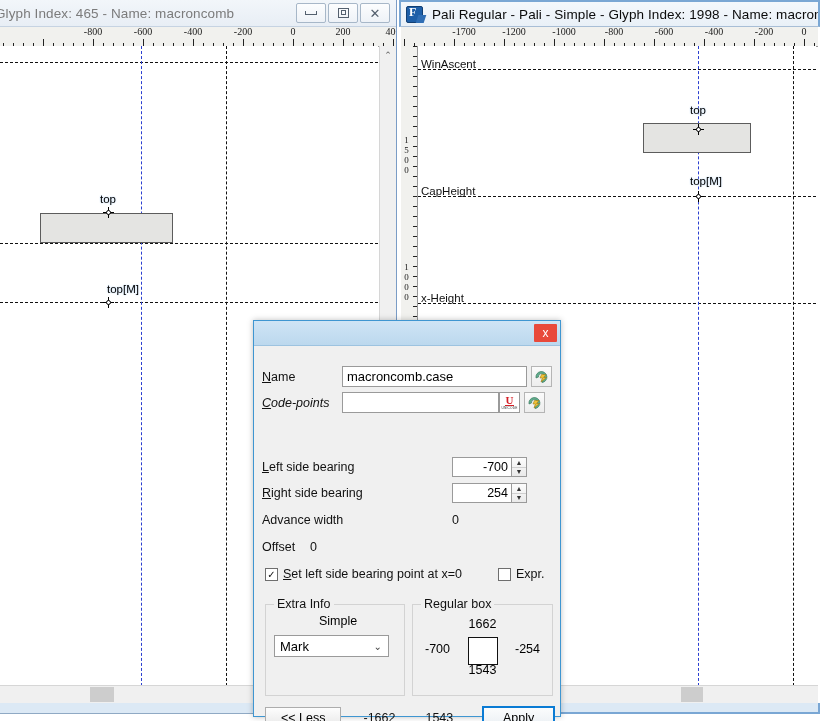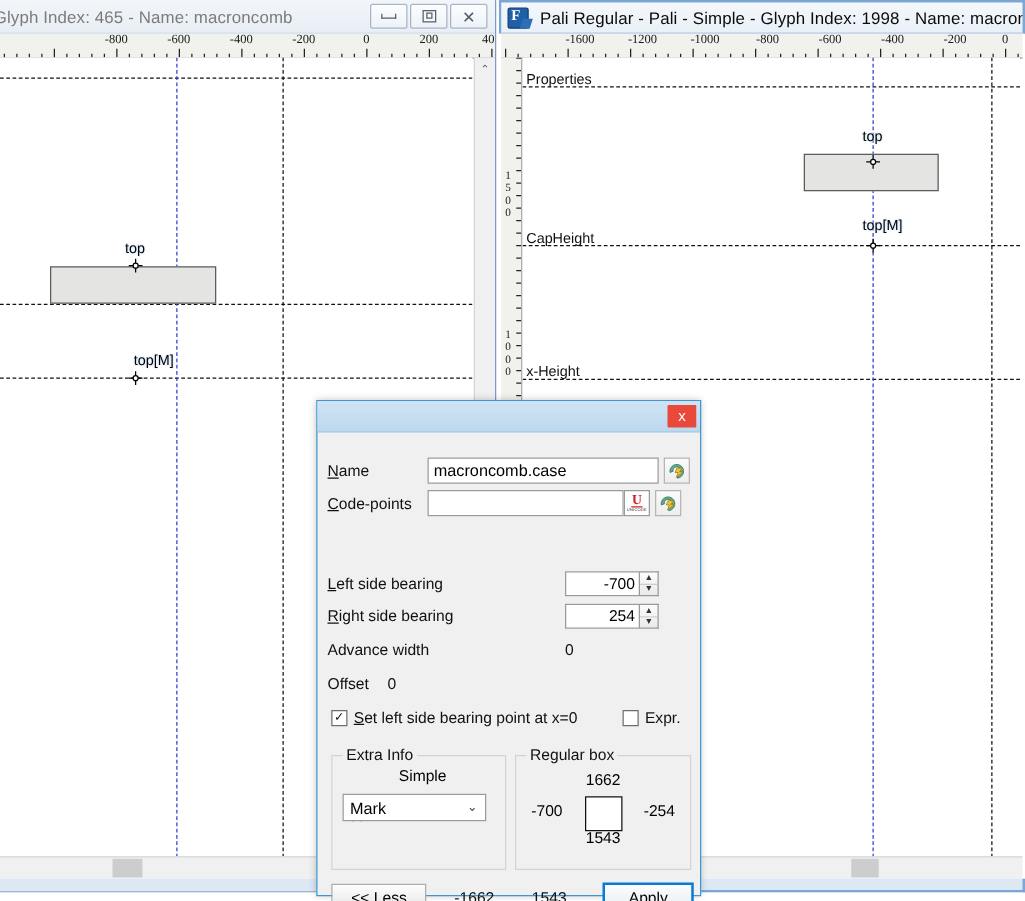--- a/index.html
+++ b/index.html
@@ -641,21 +641,21 @@
         <div class="tk" style="left: 333px; height: 3px;"></div>
         <div class="tk" style="left: 343px; height: 3px;"></div>
         <div class="tk" style="left: 353px; height: 7px;"></div>
         <div class="tk" style="left: 363px; height: 3px;"></div>
         <div class="tk" style="left: 373px; height: 3px;"></div>
         <div class="tk" style="left: 383px; height: 3px;"></div>
         <div class="tk" style="left: 393px; height: 3px;"></div>
         <div class="tk" style="left: 403px; height: 7px;"></div>
         <div class="tk" style="left: 413px; height: 3px;"></div>
       </div>
-    <div class="tick-label" style="left:63px">-1600</div>
+    <div class="tick-label" style="left:63px">-1700</div>
     <div class="tick-label" style="left:113px">-1200</div>
     <div class="tick-label" style="left:163px">-1000</div>
     <div class="tick-label" style="left:213px">-800</div>
     <div class="tick-label" style="left:263px">-600</div>
     <div class="tick-label" style="left:313px">-400</div>
     <div class="tick-label" style="left:363px">-200</div>
     <div class="tick-label" style="left:403px">0</div>
   </div>
 
   <div class="vruler" id="right-vruler">
@@ -734,21 +734,21 @@
       <div class="vtk" style="top: 640px; width: 4px;"></div>
     </div>
 
   <div class="canvas" id="right-canvas">
     <div class="hline" style="top:23px;"></div>
     <div class="hline" style="top:150px;"></div>
     <div class="hline" style="top:257px;"></div>
     <div class="vline blue" style="left:280px;"></div>
     <div class="vline" style="left:375px;"></div>
 
-    <div class="guide-label" style="left:3px;  top:12px;">Properties</div>
+    <div class="guide-label" style="left:3px;  top:12px;">WinAscent</div>
     <div class="guide-label" style="left:3px;  top:139px;">CapHeight</div>
     <div class="guide-label" style="left:3px;  top:246px;">x-Height</div>
 
     <div class="glyph-rect" style="left:225px; top:77px; width:108px; height:30px;"></div>
 
     <div class="anchor-label" style="left:280px; top:58px;">top</div>
     <div class="anchor" style="left:280px; top:83px;">
         <i></i>
       </div>
 
@@ -780,21 +780,21 @@
         <span class="refresh-glyph">
           <svg width="15" height="14" viewBox="0 0 15 14">
             <path d="M2,8 A5.5,5.5 0 1 1 8,12.5 L8,9.5 A3,3 0 1 0 4.5,7 Z" fill="#5fae8c" stroke="#3d7a62" stroke-width="0.7"></path>
             <path d="M7.5,4.5 L12,4.5 L9.5,7.5 L12.5,7.5 L7,12 L8.5,8 L6,8 Z" fill="#f3c236" stroke="#9c7c14" stroke-width="0.6"></path>
           </svg>
         </span>
       </div>
     </div>
 
     <div class="frow" style="left:8px; top:46px; width:292px;">
-      <span class="flabel" style="width:80px;"><u>C</u>ode-points</span>
+      <span class="flabel" style="width:80px;font-style:italic;"><u>C</u>ode-points</span>
       <div class="tinput" style="width:157px;"></div>
       <div class="uni-btn">
         <span class="uni-u">U</span>
         <span class="uni-sub">UNICODE</span>
       </div>
       <div class="iconbtn" style="margin-left:4px;">
         <span class="refresh-glyph">
           <svg width="15" height="14" viewBox="0 0 15 14">
             <path d="M2,8 A5.5,5.5 0 1 1 8,12.5 L8,9.5 A3,3 0 1 0 4.5,7 Z" fill="#5fae8c" stroke="#3d7a62" stroke-width="0.7"></path>
             <path d="M7.5,4.5 L12,4.5 L9.5,7.5 L12.5,7.5 L7,12 L8.5,8 L6,8 Z" fill="#f3c236" stroke="#9c7c14" stroke-width="0.6"></path>

